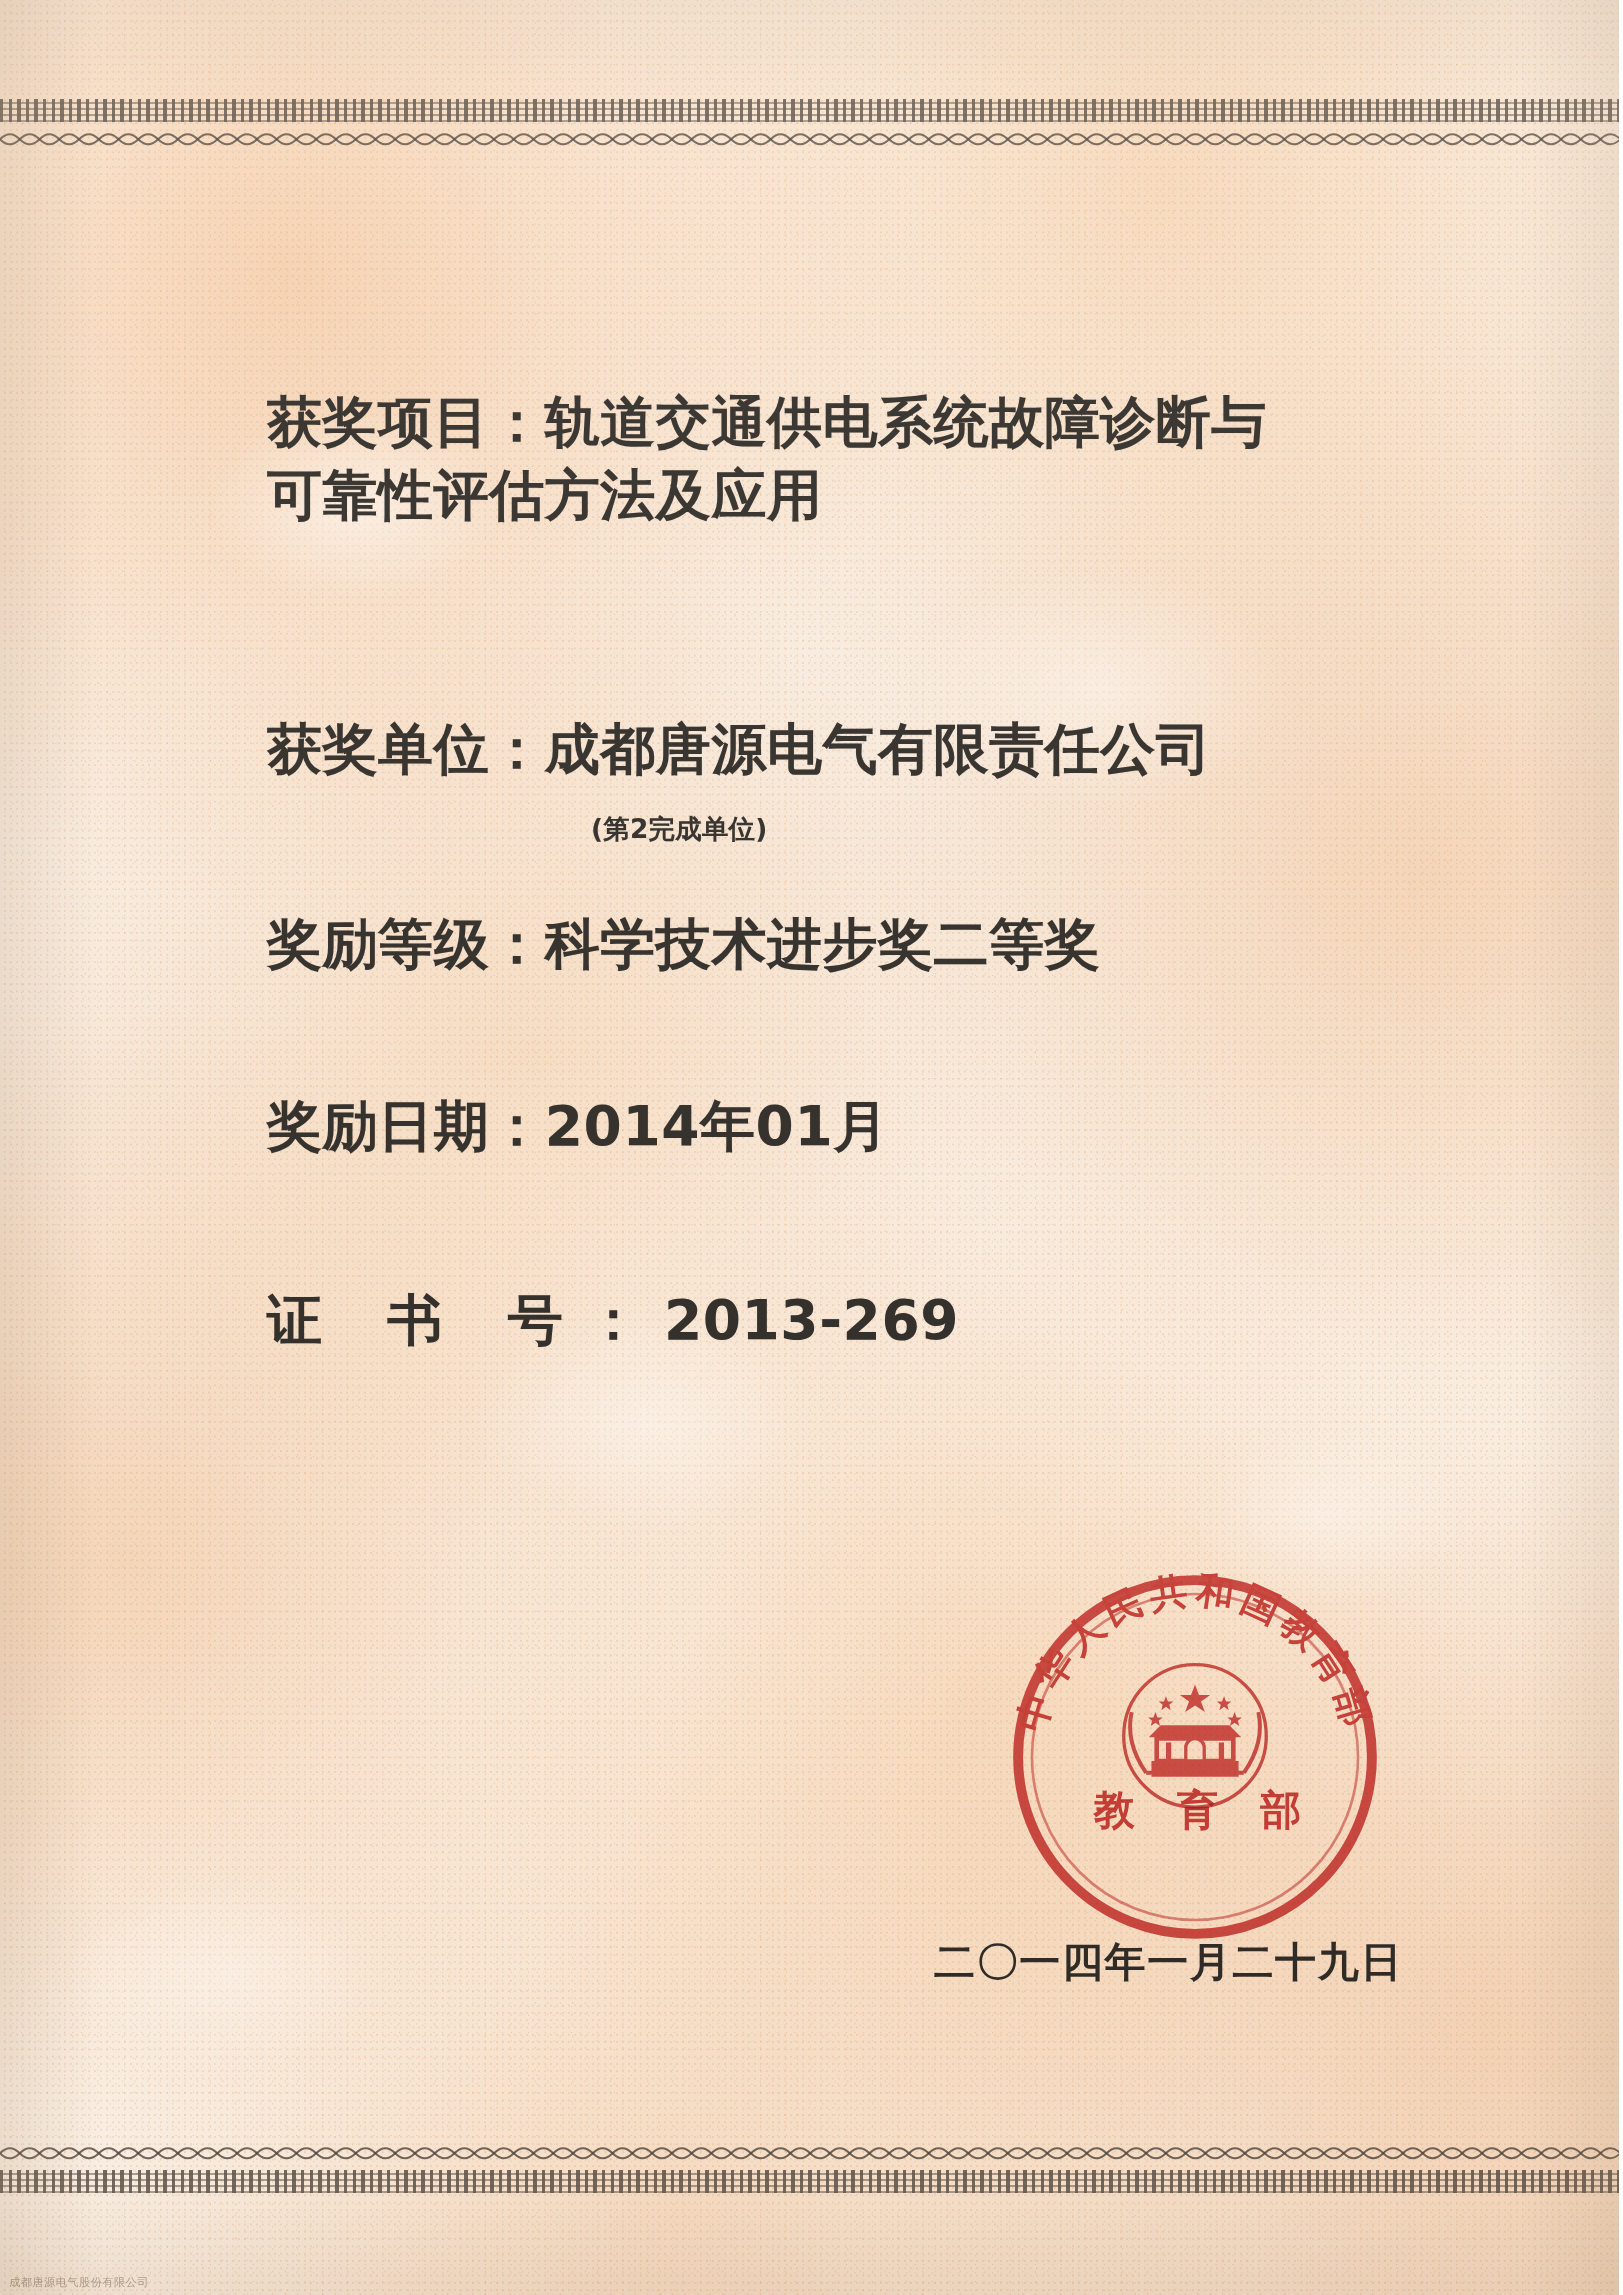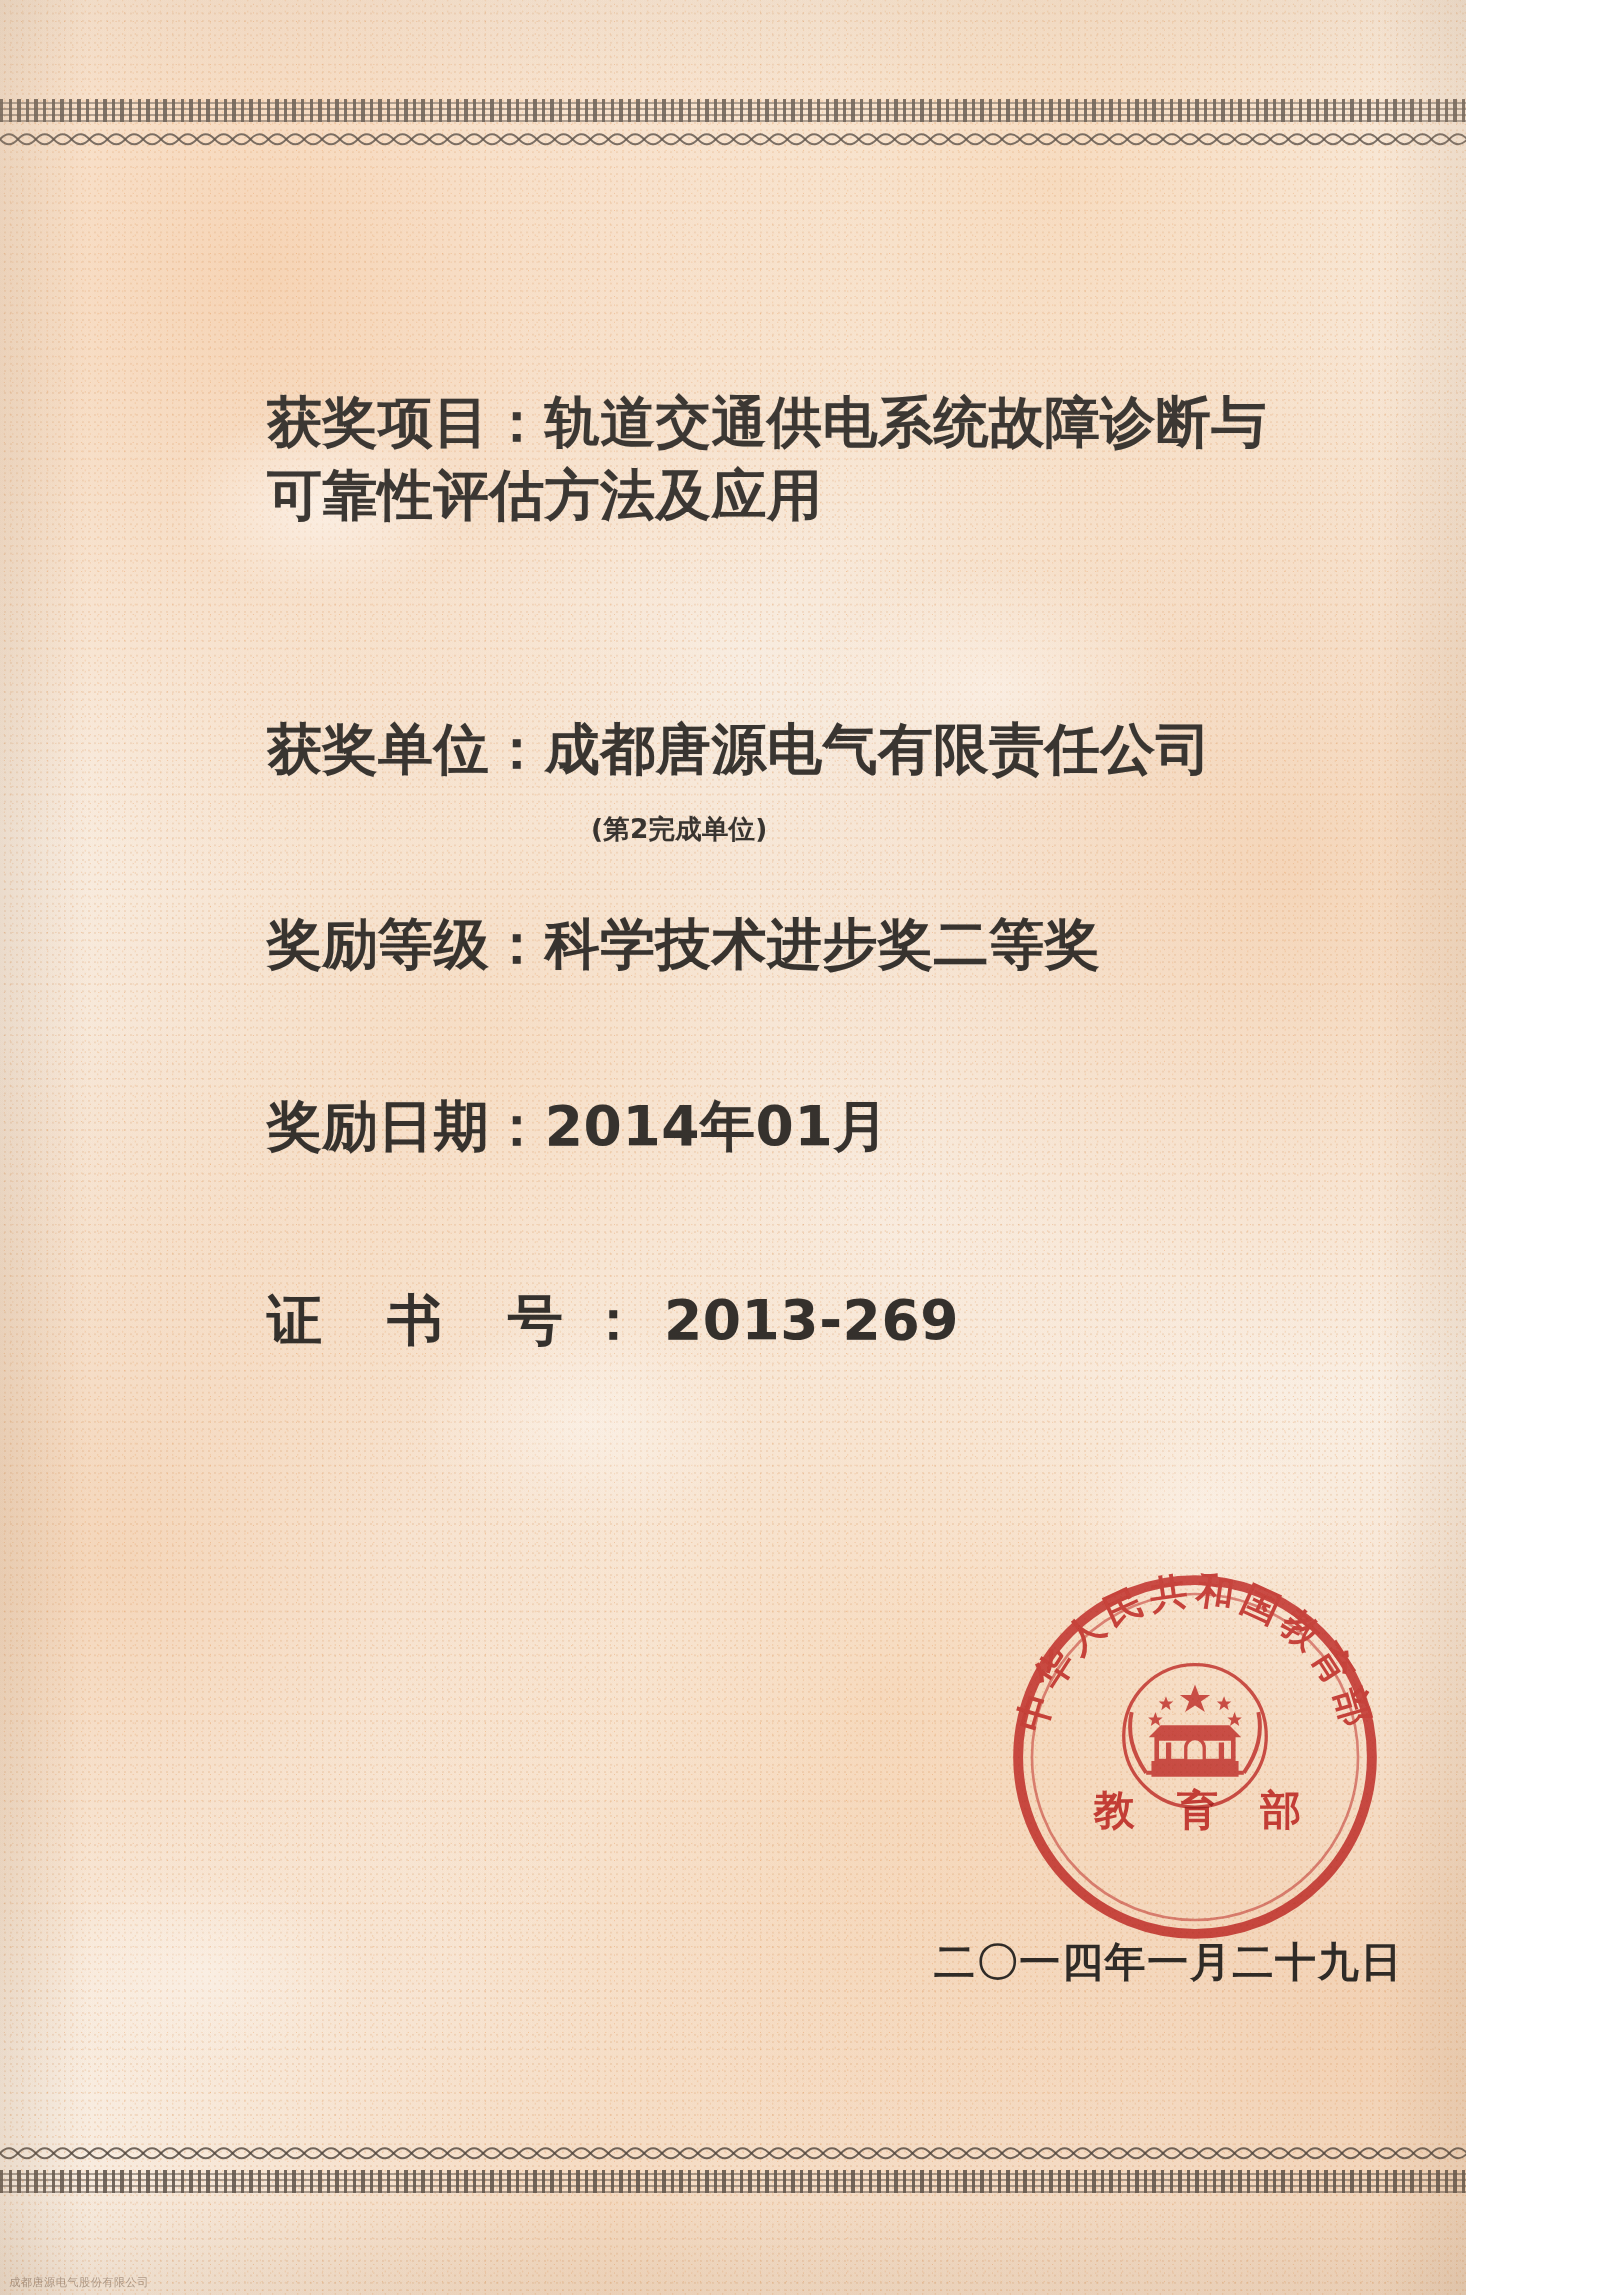--- a/index.html
+++ b/index.html
@@ -6,21 +6,21 @@
     margin: 0;
     padding: 0;
     background: #ffffff;
   }
   body {
     font-family: "DejaVu Sans", "Liberation Sans", sans-serif;
   }
 
   #certificate {
     position: relative;
-    width: 1466px;
+    width: 1619px;
     height: 2295px;
     overflow: hidden;
     background-color: #f6ece1;
   }
 
   
   .paper-base {
     position: absolute;
     inset: 0;
     background-color: #f7eadd;

